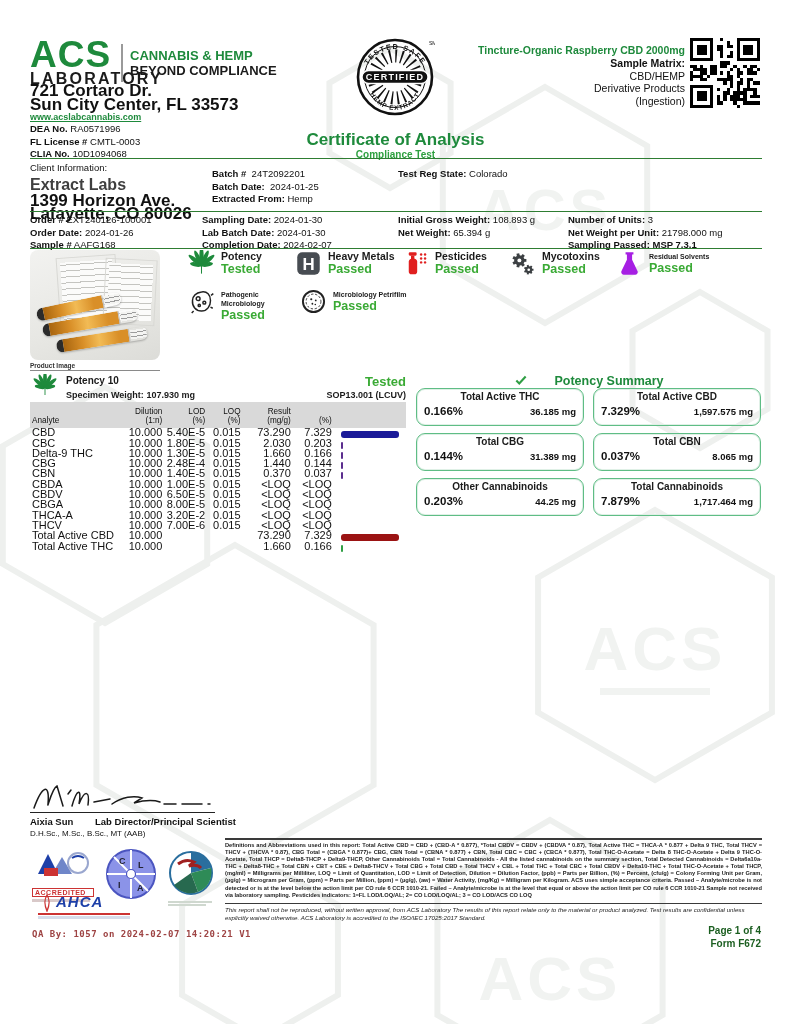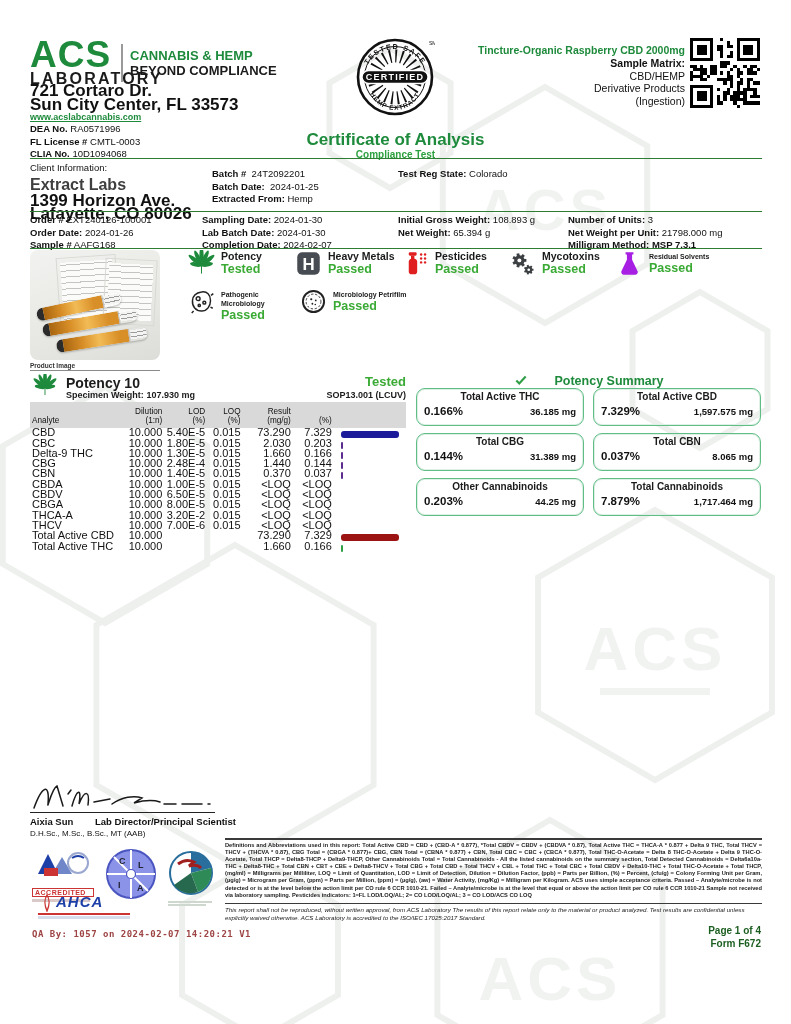--- a/index.html
+++ b/index.html
@@ -37,21 +37,21 @@
          background-clip:content-box;padding:4px 3px;}
   .tube{position:absolute;display:flex;height:13px;border-radius:7px;overflow:hidden;
         box-shadow:0 1px 2px rgba(0,0,0,.25);}
   .tube .tip{width:7px;background:#2b2b2b;}
   .tube .body{flex:1;background:linear-gradient(90deg,#a8650f,#d98f28 30%,#f2bb55 55%,#d98f28 85%);}
   .tube .cap{width:16px;background:#f4f4f2;border-left:1px solid #bbb;
         background-image:repeating-linear-gradient(#9c9c9c 0 1px,transparent 1px 4px);background-clip:content-box;padding:2px 1px;}
   .photo-cap{position:absolute;left:30px;top:362px;width:130px;font-size:6.5px;font-weight:bold;
         color:#333;border-bottom:1px solid #8a8a8a;padding-bottom:1px;}
   
-  .pot-title{font-size:14px;font-weight:bold;color:#1b1b1b;}
+  .pot-title{font-size:10px;font-weight:bold;color:#1b1b1b;}
   .pot-tested{font-size:13px;font-weight:bold;color:#3aaa35;}
   .pot-sub{font-size:9px;font-weight:bold;color:#1b1b1b;}
   .ptable{position:absolute;left:30px;top:402px;width:376px;}
   .phead{display:flex;background:#d9d9d9;align-items:flex-end;height:24px;font-size:8.2px;line-height:8.8px;padding-bottom:2px;}
   .trow{display:flex;height:10.3px;align-items:flex-end;font-size:11px;}
   .ca{width:90px;padding-left:2px;}
   .cd{width:50px;text-align:right;}
   .clod{width:46px;text-align:right;}
   .cloq{width:38px;text-align:right;}
   .cres{width:54px;text-align:right;}
@@ -310,21 +310,21 @@
     <div><span class="lab">Lab Batch Date:</span> <span>2024-01-30</span></div>
     <div><span class="lab">Completion Date:</span> <span>2024-02-07</span></div>
   </div>
   <div class="abs info" style="left:398px;top:214px;">
     <div><span class="lab">Initial Gross Weight:</span> <span>108.893 g</span></div>
     <div><span class="lab">Net Weight:</span> <span>65.394 g</span></div>
   </div>
   <div class="abs info" style="left:568px;top:214px;">
     <div><span class="lab">Number of Units:</span> <span>3</span></div>
     <div><span class="lab">Net Weight per Unit:</span> <span>21798.000 mg</span></div>
-    <div><span class="lab">Milligram Method:</span> <span class="lab">MSP 7.3.1</span></div>
+    <div><span class="lab">Sampling Passed:</span> <span class="lab">MSP 7.3.1</span></div>
   </div>
   <div class="hr-green" style="top:248px;"></div>
 
   <div class="photo">
     <div class="paper" style="left:28px;top:6px;width:52px;height:62px;transform:rotate(-4deg);"></div>
     <div class="paper" style="left:74px;top:9px;width:44px;height:56px;transform:rotate(3deg);"></div>
     <div class="tube" style="left:6px;top:50px;width:86px;transform:rotate(-12deg);">
         <div class="tip"></div>
         <div class="body"></div>
         <div class="cap"></div>

